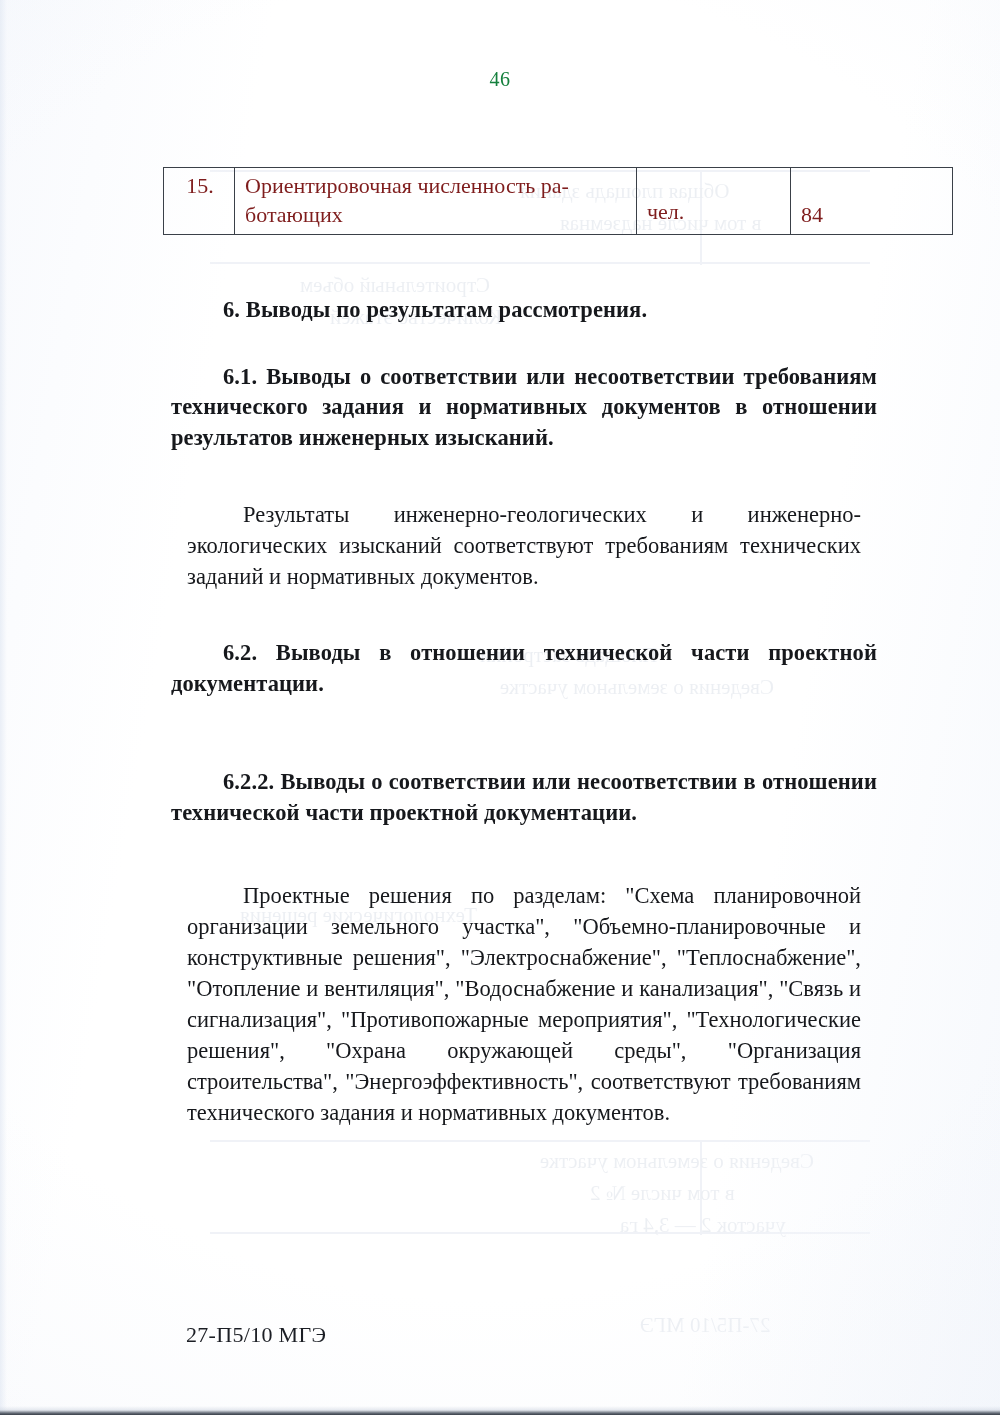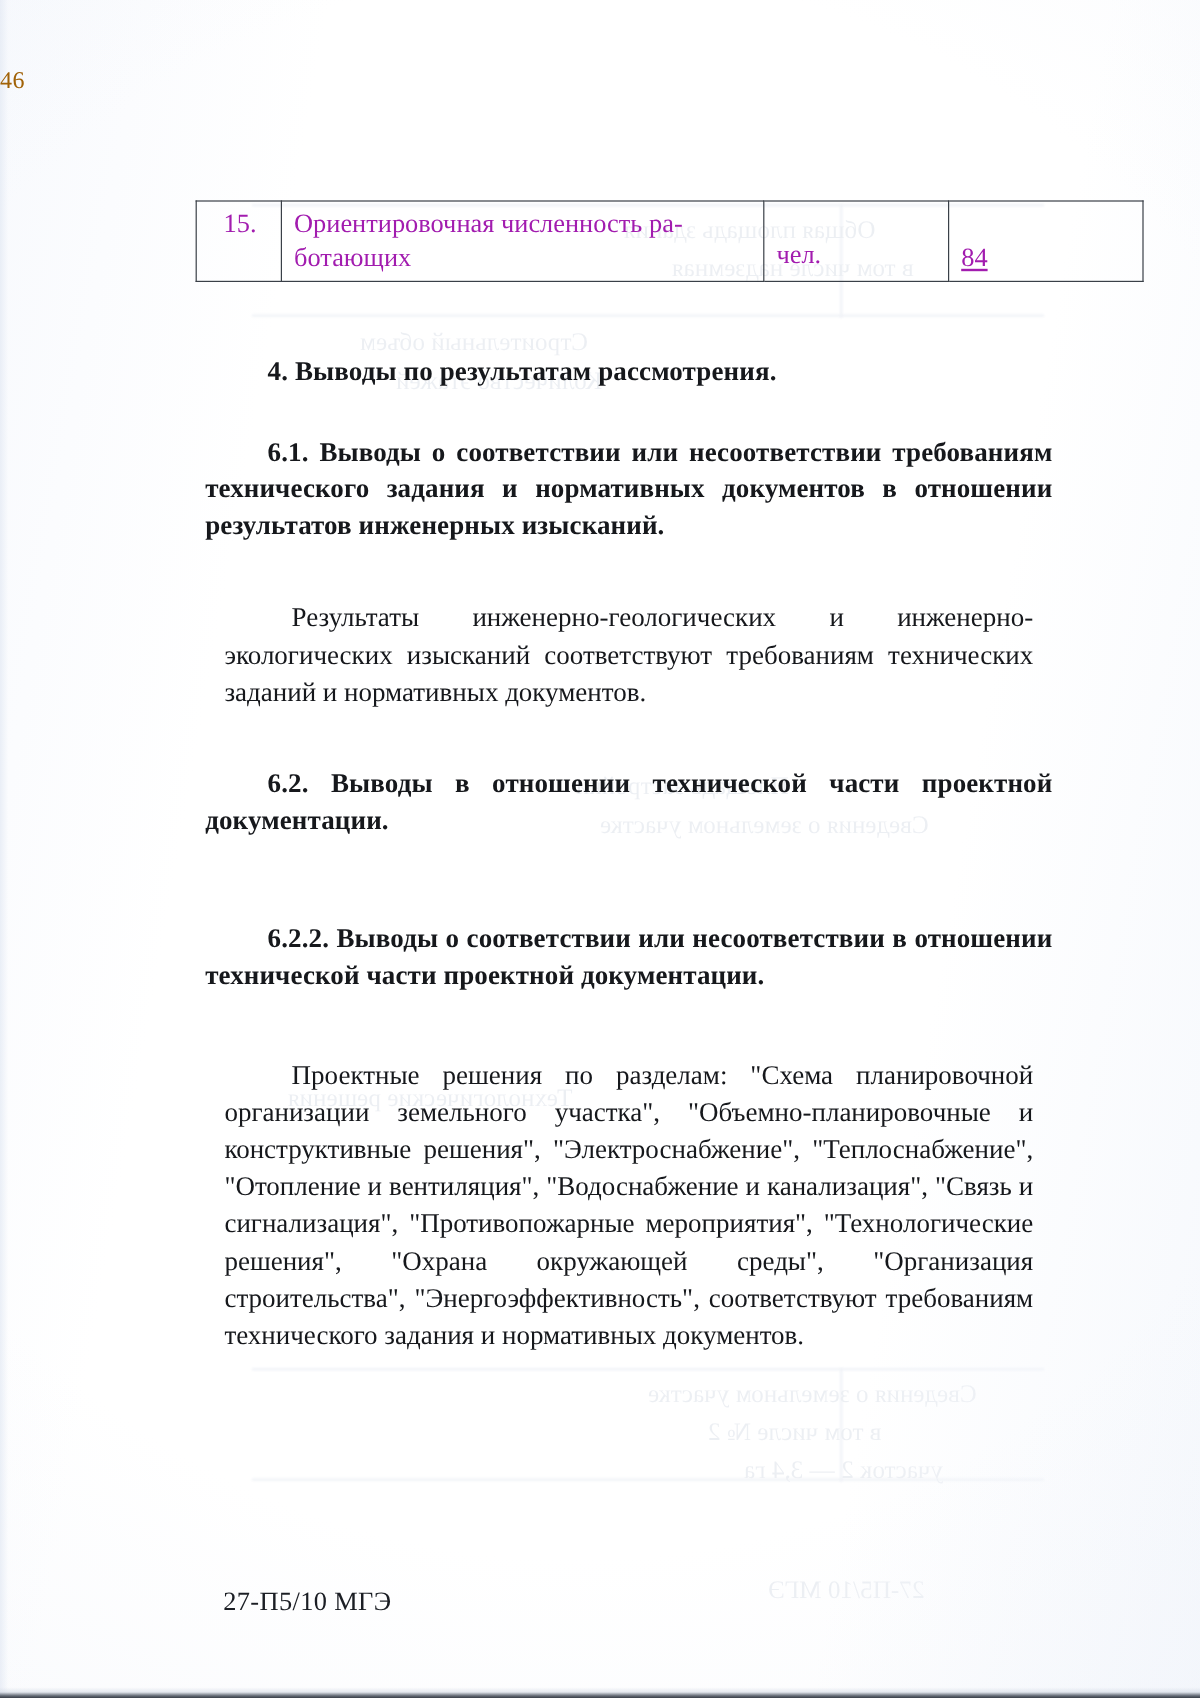--- a/index.html
+++ b/index.html
@@ -67,50 +67,50 @@
   }
   .bleed-rule {
     position: absolute;
     background: #5d77a8;
     filter: blur(0.7px);
   }
 
   
   .page-number {
     position: absolute;
-    top: 56px;
+    top: 68px;
     left: 0;
     right: 0;
-    text-align: left;
+    text-align: center;
     font-size: 20px;
     letter-spacing: 0.5px;
-    color: #a16207;
+    color: #15803d;
   }
 
   
   .data-table {
     position: absolute;
     left: 163px;
     top: 167px;
     width: 713px;
     border-collapse: collapse;
     table-layout: fixed;
     font-size: 22px;
     line-height: 29px;
-    color: #a21caf;
+    color: #7f1d1d;
   }
   .data-table td {
     border: 1.6px solid #3a4048;
     padding: 3px 8px 5px 10px;
     vertical-align: top;
   }
   .col-num { width: 52px; text-align: center; padding-left: 4px; padding-right: 4px; }
   .col-name { width: 383px; }
   .col-unit { width: 135px; padding-left: 12px; }
-  .col-value { width: 143px; padding-left: 14px; text-decoration: underline; }
+  .col-value { width: 143px; padding-left: 14px; }
   .cell-unit-inner { display: block; margin-top: 26px; }
   .cell-value-inner { display: block; margin-top: 29px; }
 
   
   .content {
     position: absolute;
     left: 171px;
     top: 295px;
     width: 706px;
   }
@@ -187,21 +187,21 @@
           </td>
         <td class="col-value">
             <span class="cell-value-inner">84</span>
           </td>
       </tr>
     </tbody>
   </table>
 
   <div class="content">
 
-    <p class="heading">4. Выводы по результатам рассмотрения.</p>
+    <p class="heading">6. Выводы по результатам рассмотрения.</p>
 
     <div class="sp-lg"></div>
 
     <p class="heading">6.1. Выводы о соответствии или несоответствии требованиям технического задания и нормативных документов в отношении результатов инженерных изысканий.</p>
 
     <div class="sp-md"></div>
 
     <p class="para">Результаты инженерно-геологических и инженерно-экологических изысканий соответствуют требованиям технических заданий и нормативных документов.</p>
 
     <div class="sp-md"></div>

